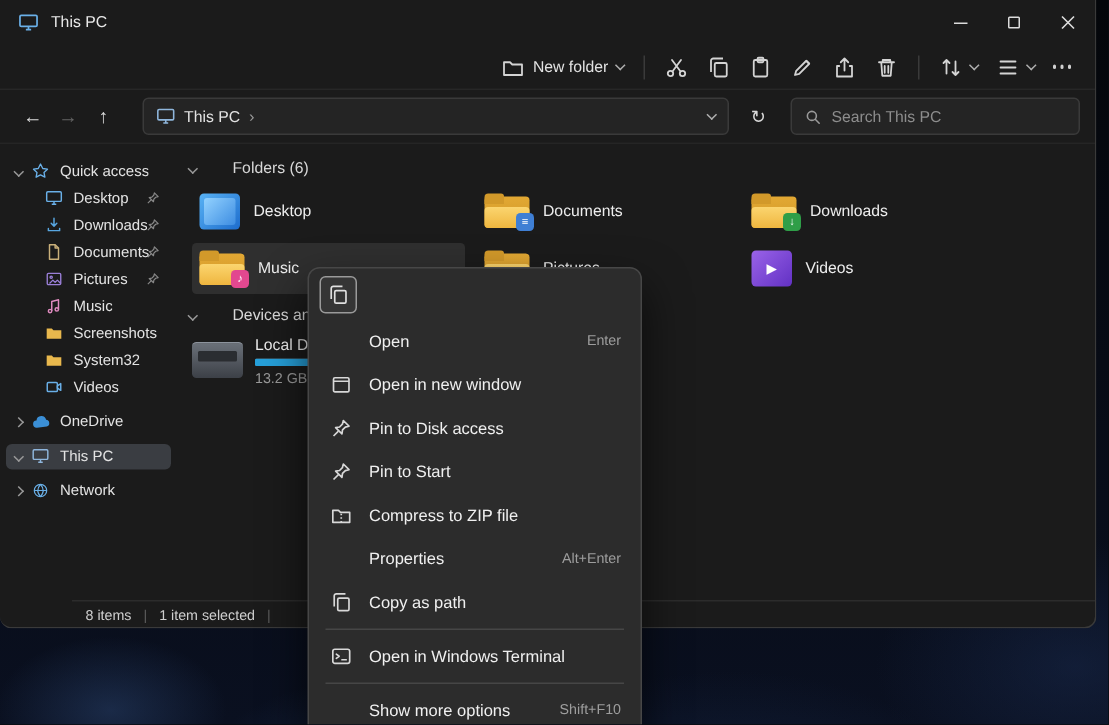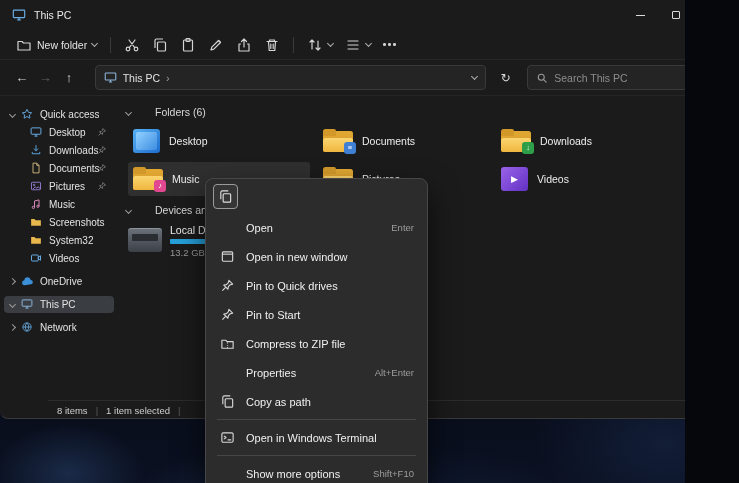--- a/index.html
+++ b/index.html
@@ -1,18 +1,18 @@
 <!DOCTYPE html>
 <html><head>
 <meta charset="utf-8">
 <style>
   * { margin:0; padding:0; box-sizing:border-box; }
   html,body { width:739px; height:483px; overflow:hidden; background:#05070c;
     font-family:"Liberation Sans","DejaVu Sans",sans-serif; }
-  .screen { position:relative; width:685px; height:483px; overflow:hidden;
+  .screen { position:relative; width:739px; height:483px; overflow:hidden;
     background:
       radial-gradient(110px 70px at 10% 98%, rgba(46,74,120,.45), transparent 70%),
       radial-gradient(170px 100px at 34% 108%, rgba(34,58,100,.5), transparent 70%),
       radial-gradient(230px 130px at 66% 112%, rgba(26,46,84,.45), transparent 72%),
       radial-gradient(190px 120px at 97% 92%, rgba(30,50,92,.4), transparent 70%),
       linear-gradient(#04060a,#0a1020); }
 
   
   .window { position:absolute; left:0; top:0; width:731px; height:419px;
     background:#1b1b1b; border:1px solid #3a3a3a; border-top:none; border-left:none;
@@ -22,21 +22,21 @@
     display:flex; align-items:center; padding-left:12px; color:#e8e8e8; }
   .app-icon { width:14px; height:14px; margin-right:8px; display:flex; }
   .title { font-size:10.5px; }
   .win-controls { position:absolute; right:0; top:0; height:30px; display:flex; }
   .wc { width:36px; height:30px; display:flex; align-items:center; justify-content:center; }
   .min-glyph { width:9px; height:1px; background:#dcdcdc; }
   .max-glyph { width:8px; height:8px; border:1px solid #dcdcdc; border-radius:1px; }
 
   
   .toolbar { position:absolute; left:0; top:30px; width:100%; height:30px;
-    display:flex; align-items:center; padding:0 10px; border-bottom:1px solid #272727; }
+    display:flex; align-items:center; padding:0 10px; border-bottom:1px solid #272727;justify-content:flex-end; }
   .tb-btn { display:flex; align-items:center; gap:5px; color:#e2e2e2; font-size:10.5px;
     padding:4px 6px; border-radius:4px; }
   .tb-ic { width:16px; height:16px; display:flex; align-items:center; justify-content:center; }
   .tb-sep { width:1px; height:16px; background:#3a3a3a; margin:0 7px; }
   .cdown { width:5px; height:5px; border-right:1.2px solid #b0b0b0; border-bottom:1.2px solid #b0b0b0;
     transform:rotate(45deg); margin-top:-3px; }
   .dots { display:flex; gap:2.5px; padding:6px; }
   .dots i { width:2.5px; height:2.5px; border-radius:50%; background:#d0d0d0; }
 
   
@@ -551,21 +551,21 @@
       <span class="mi-shortcut"></span>
     </div>
 
     <div class="menu-item">
       <span class="mi-icon">
         <svg width="15" height="15" viewBox="0 0 16 16" fill="none" stroke="#d8d8d8" stroke-width="1.2" stroke-linejoin="round">
             <path d="M9.5 2.5l4 4-2.6.7-2 2-.4 2.8-4.5-4.5 2.8-.4 2-2z"></path>
             <path d="M6 10l-3.5 3.5"></path>
           </svg>
       </span>
-      <span class="mi-label">Pin to Quick drives</span>
+      <span class="mi-label">Pin to Disk access</span>
       <span class="mi-shortcut"></span>
     </div>
 
     <div class="menu-item">
       <span class="mi-icon">
         <svg width="15" height="15" viewBox="0 0 16 16" fill="none" stroke="#d8d8d8" stroke-width="1.2" stroke-linejoin="round">
             <path d="M9.5 2.5l4 4-2.6.7-2 2-.4 2.8-4.5-4.5 2.8-.4 2-2z"></path>
             <path d="M6 10l-3.5 3.5"></path>
           </svg>
       </span>

